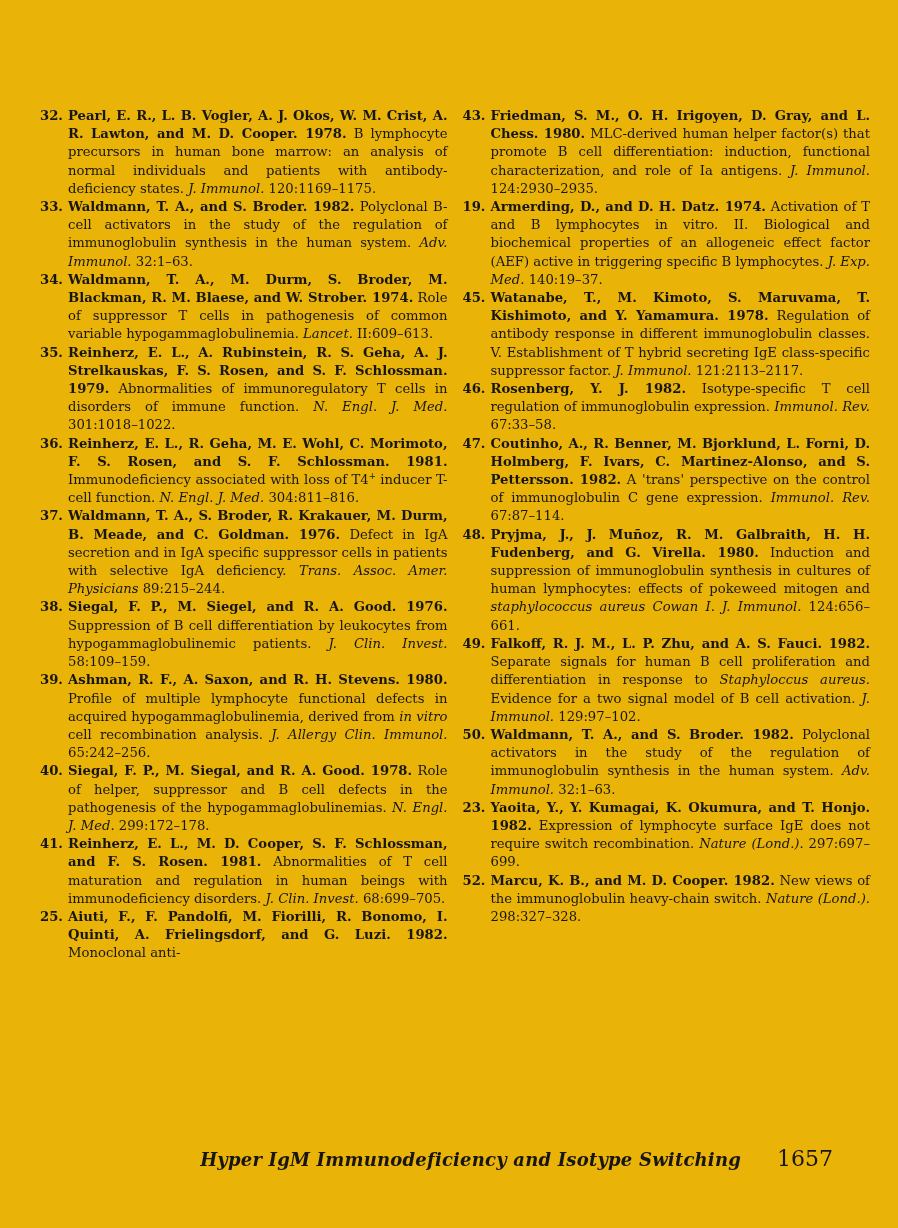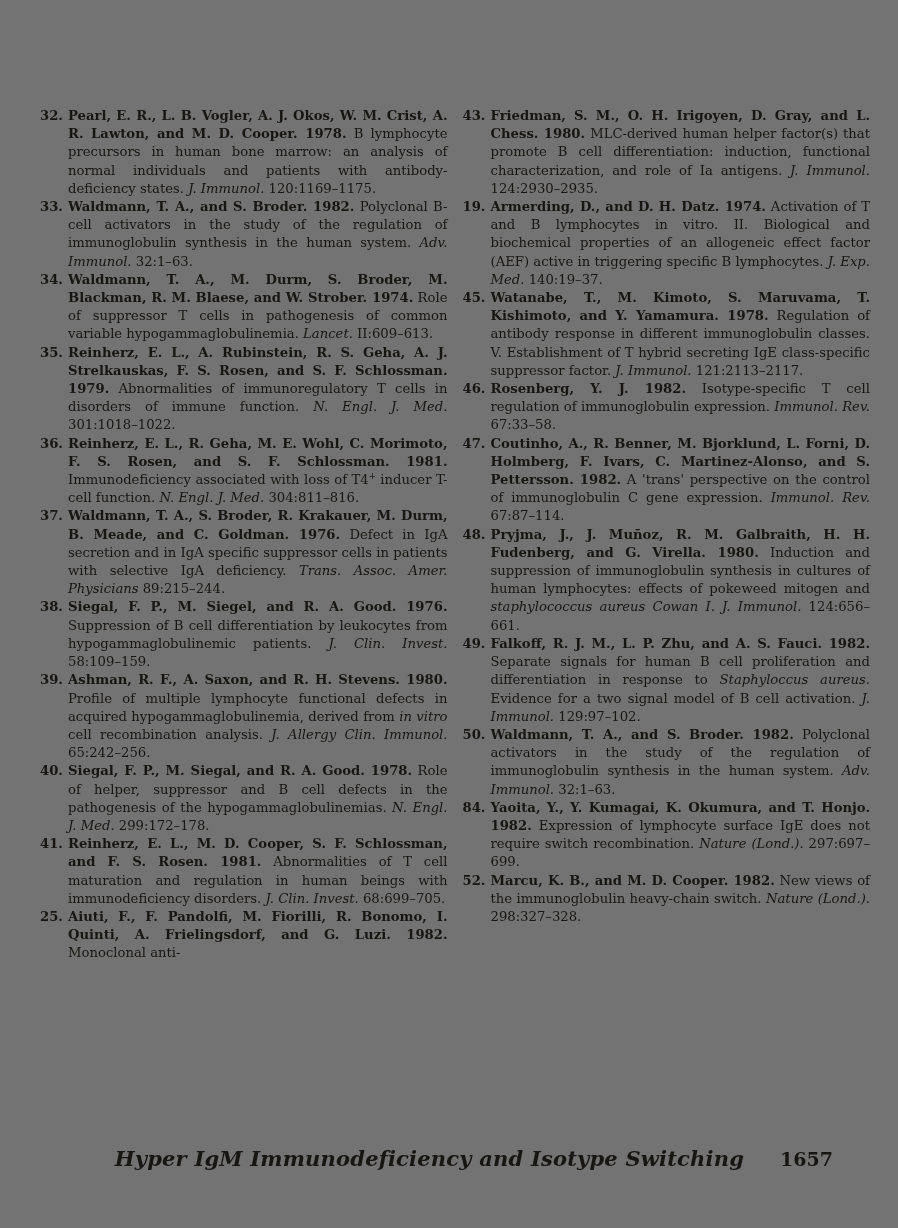--- a/index.html
+++ b/index.html
@@ -4,21 +4,21 @@
 <style>
   html, body {
     margin: 0;
     padding: 0;
     background: #ffffff;
   }
   .page {
     position: relative;
     width: 898px;
     height: 1228px;
-    background: #737373;
+    background: #eab308;
     color: #181613;
     font-family: "DejaVu Serif", "Liberation Serif", serif;
     overflow: hidden;
   }
   .refs {
     position: absolute;
     top: 107px;
     left: 40px;
     width: 830px;
     display: flex;
@@ -54,26 +54,25 @@
     left: 0;
     width: 833px;
     display: flex;
     justify-content: flex-end;
     align-items: baseline;
     gap: 36px;
   }
   .footer .running-title {
     font-style: italic;
     font-weight: bold;
-    font-size: 21px;
+    font-size: 18px;
     letter-spacing: 0.2px;
   }
   .footer .page-num {
-    font-size: 19px;
-    font-weight: bold;
+    font-size: 22px;
   }
 </style>
 </head>
 <body>
 
 <div class="page">
 
   <div class="refs">
     <div class="col">
         <div class="entry"><span class="num">32.</span><span class="b">Pearl, E. R., L. B. Vogler, A. J. Okos, W. M. Crist, A. R. Lawton, and M. D. Cooper. 1978.</span><span> B lymphocyte precursors in human bone marrow: an analysis of normal individuals and patients with antibody-deficiency states. </span><span class="i">J. Immunol.</span><span> 120:1169–1175.</span></div>
@@ -90,21 +89,21 @@
       </div>
     <div class="col">
         <div class="entry"><span class="num">43.</span><span class="b">Friedman, S. M., O. H. Irigoyen, D. Gray, and L. Chess. 1980.</span><span> MLC-derived human helper factor(s) that promote B cell differentiation: induction, functional characterization, and role of Ia antigens. </span><span class="i">J. Immunol.</span><span> 124:2930–2935.</span></div>
         <div class="entry"><span class="num">19.</span><span class="b">Armerding, D., and D. H. Datz. 1974.</span><span> Activation of T and B lymphocytes in vitro. II. Biological and biochemical properties of an allogeneic effect factor (AEF) active in triggering specific B lymphocytes. </span><span class="i">J. Exp. Med.</span><span> 140:19–37.</span></div>
         <div class="entry"><span class="num">45.</span><span class="b">Watanabe, T., M. Kimoto, S. Maruvama, T. Kishimoto, and Y. Yamamura. 1978.</span><span> Regulation of antibody response in different immunoglobulin classes. V. Establishment of T hybrid secreting IgE class-specific suppressor factor. </span><span class="i">J. Immunol.</span><span> 121:2113–2117.</span></div>
         <div class="entry"><span class="num">46.</span><span class="b">Rosenberg, Y. J. 1982.</span><span> Isotype-specific T cell regulation of immunoglobulin expression. </span><span class="i">Immunol. Rev.</span><span> 67:33–58.</span></div>
         <div class="entry"><span class="num">47.</span><span class="b">Coutinho, A., R. Benner, M. Bjorklund, L. Forni, D. Holmberg, F. Ivars, C. Martinez-Alonso, and S. Pettersson. 1982.</span><span> A 'trans' perspective on the control of immunoglobulin C gene expression. </span><span class="i">Immunol. Rev.</span><span> 67:87–114.</span></div>
         <div class="entry"><span class="num">48.</span><span class="b">Pryjma, J., J. Muñoz, R. M. Galbraith, H. H. Fudenberg, and G. Virella. 1980.</span><span> Induction and suppression of immunoglobulin synthesis in cultures of human lymphocytes: effects of pokeweed mitogen and </span><span class="i">staphylococcus aureus Cowan I.</span><span> </span><span class="i">J. Immunol.</span><span> 124:656–661.</span></div>
         <div class="entry"><span class="num">49.</span><span class="b">Falkoff, R. J. M., L. P. Zhu, and A. S. Fauci. 1982.</span><span> Separate signals for human B cell proliferation and differentiation in response to </span><span class="i">Staphyloccus aureus.</span><span> Evidence for a two signal model of B cell activation. </span><span class="i">J. Immunol.</span><span> 129:97–102.</span></div>
         <div class="entry"><span class="num">50.</span><span class="b">Waldmann, T. A., and S. Broder. 1982.</span><span> Polyclonal activators in the study of the regulation of immunoglobulin synthesis in the human system. </span><span class="i">Adv. Immunol.</span><span> 32:1–63.</span></div>
-        <div class="entry"><span class="num">84.</span><span class="b">Yaoita, Y., Y. Kumagai, K. Okumura, and T. Honjo. 1982.</span><span> Expression of lymphocyte surface IgE does not require switch recombination. </span><span class="i">Nature (Lond.).</span><span> 297:697–699.</span></div>
+        <div class="entry"><span class="num">23.</span><span class="b">Yaoita, Y., Y. Kumagai, K. Okumura, and T. Honjo. 1982.</span><span> Expression of lymphocyte surface IgE does not require switch recombination. </span><span class="i">Nature (Lond.).</span><span> 297:697–699.</span></div>
         <div class="entry"><span class="num">52.</span><span class="b">Marcu, K. B., and M. D. Cooper. 1982.</span><span> New views of the immunoglobulin heavy-chain switch. </span><span class="i">Nature (Lond.).</span><span> 298:327–328.</span></div>
       </div>
   </div>
 
   <div class="footer">
     <span class="running-title">Hyper IgM Immunodeficiency and Isotype Switching</span>
     <span class="page-num">1657</span>
   </div>
 
 </div>

